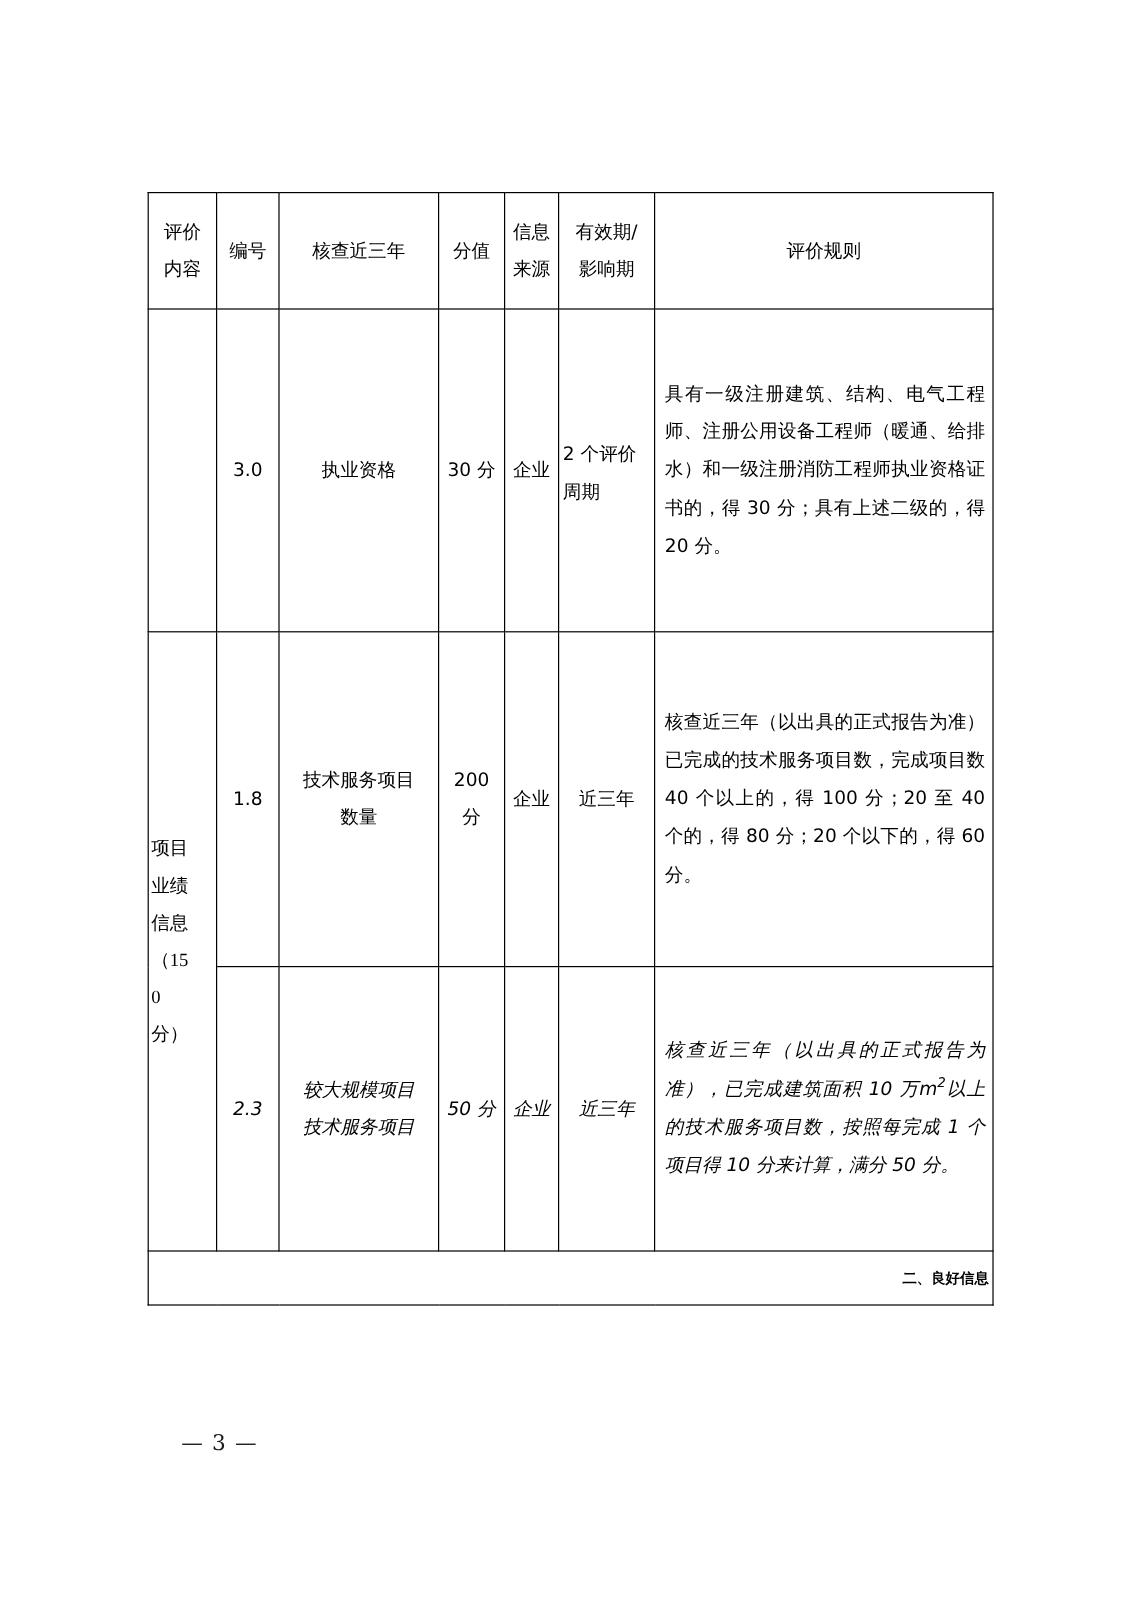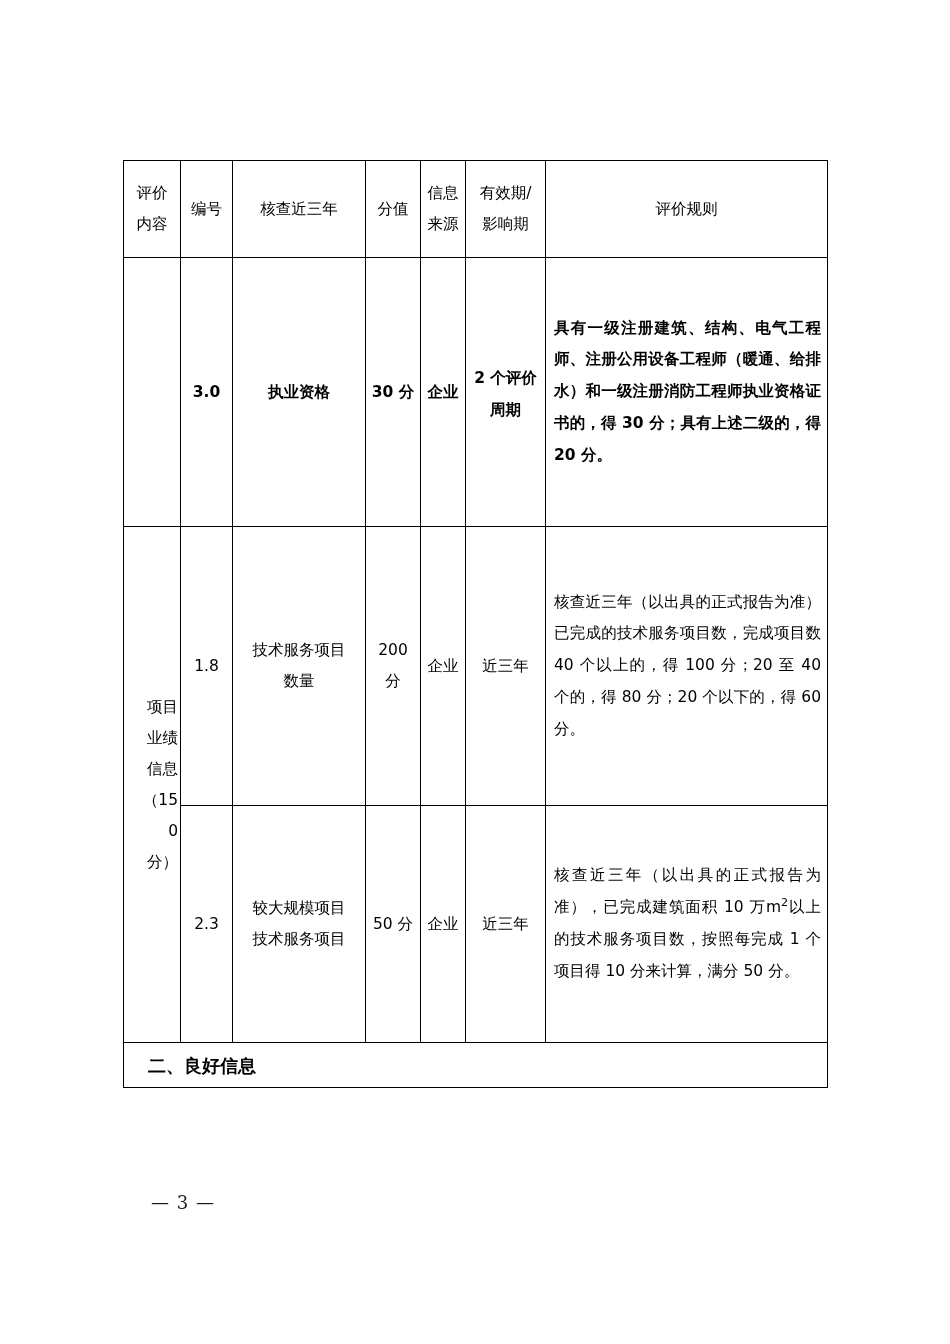--- a/index.html
+++ b/index.html
@@ -78,47 +78,48 @@
   .rule-cell {
     vertical-align: top;
   }
 
   .narrow-stack {
     text-align: center;
     line-height: 2.0;
   }
 
   .vert-span .cell-pad {
-    text-align: right;
+    text-align: left;
     line-height: 2.0;
     padding: 6px 2px;
+    font-family: Liberation Serif, serif;
   }
 
   .section-row td {
     height: 44px;
   }
   .section-row .cell-pad {
     font-weight: bold;
-    font-size: 18px;
+    font-size: 12px;
     padding-left: 8px;
     line-height: 1.5;
-    text-align: left;
+    text-align: right;
     margin-left: 16px;
   }
 
-  .row-17 td { height: 268px; font-weight: bold; }
+  .row-17 td { height: 268px; }
   .row-18 td { height: 278px; }
-  .row-19 td { height: 236px; }
+  .row-19 td { height: 236px; font-style: italic; }
 
   .period-top {
     vertical-align: top;
   }
   .period-top .cell-pad {
     padding-top: 10px;
-    text-align: center;
+    text-align: left;
     line-height: 2.05;
   }
 
   .footer {
     position: absolute;
     left: 123px;
     top: 1192px;
     width: 704px;
     text-align: left;
     font-family: "DejaVu Serif", "Liberation Serif", serif;

